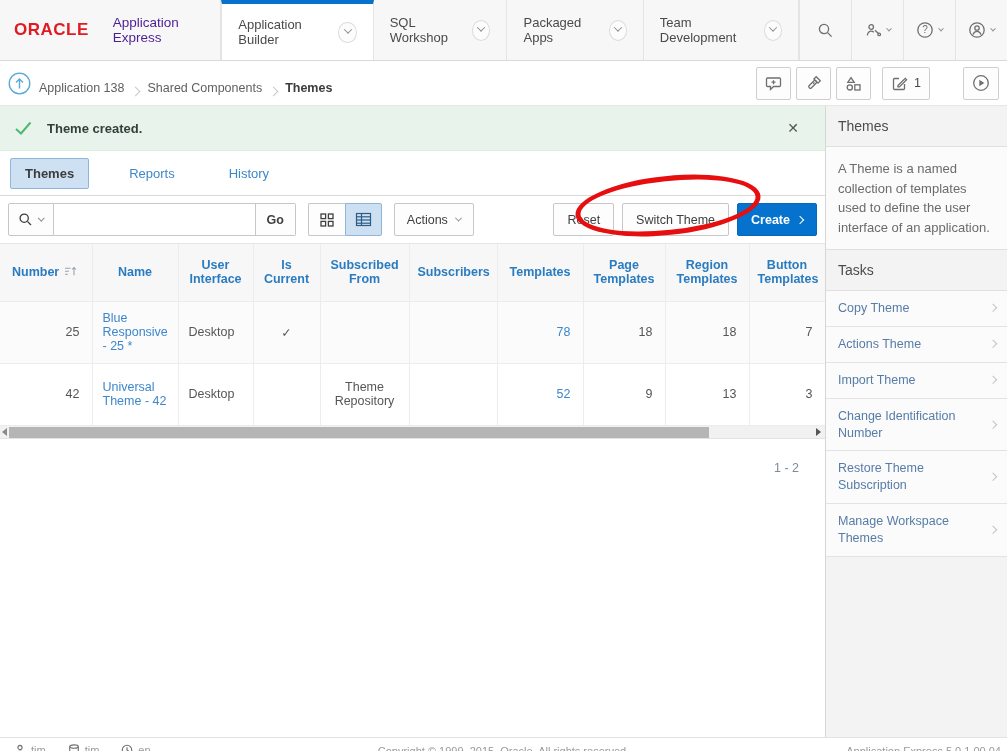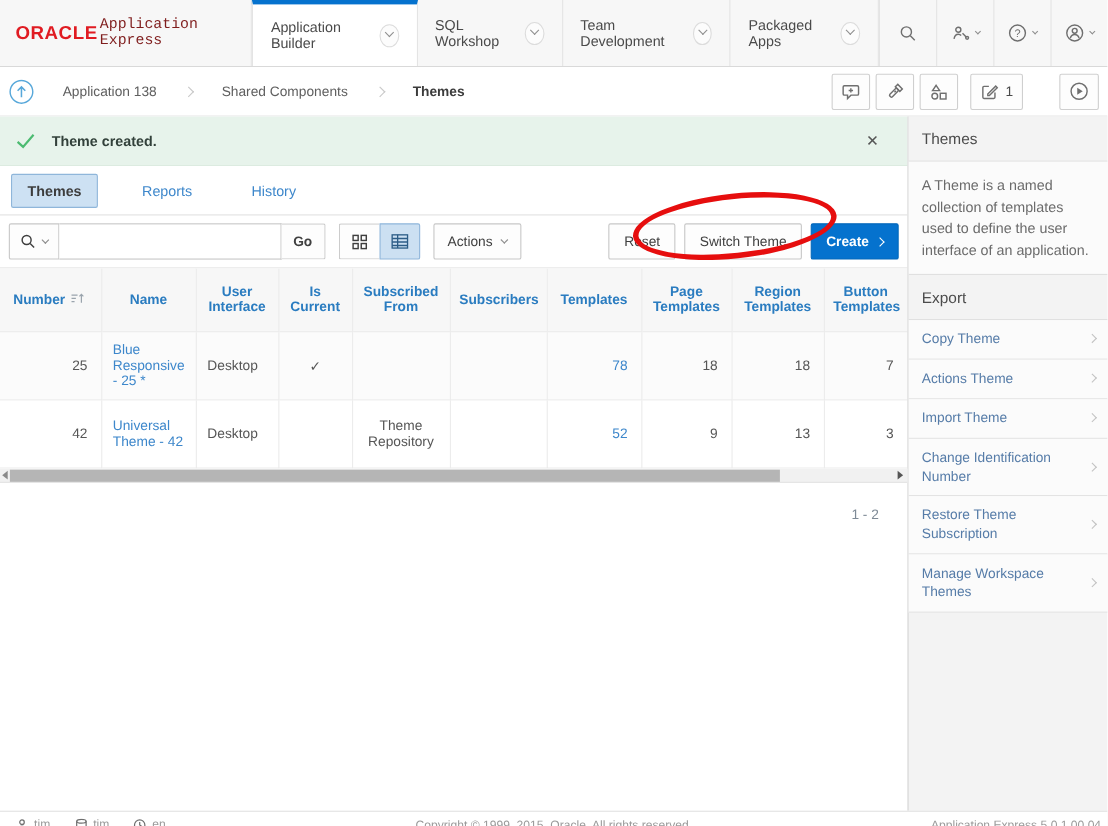--- a/index.html
+++ b/index.html
@@ -4,33 +4,33 @@
 <style>
   * { margin:0; padding:0; box-sizing:border-box; }
   html,body { width:1007px; height:751px; overflow:hidden; background:#fff;
     font-family:"Liberation Sans", sans-serif; color:#404040; }
   .page { position:relative; width:1007px; height:751px; overflow:hidden; background:#fff; }
 
   
   .top-header { display:flex; height:61px; background:#f7f7f7; border-bottom:1px solid #d9d9d9; font-size:13px; }
   .logo-cell { display:flex; align-items:center; padding:0 18px 0 14px; border-right:1px solid #e4e4e4; background:#f7f7f7; }
   .logo-oracle { color:#e01b22; font-weight:bold; font-size:17px; letter-spacing:.5px; }
-  .logo-product { margin-left:2px; font-size:13.5px; color:#7f1d1d;font-family:Liberation Mono, monospace; }
+  .logo-product { margin-left:24px; font-size:13.5px; color:#4c1d95; }
   .nav-tab { display:flex; align-items:center; gap:8px; padding:0 16px; border-right:1px solid #e4e4e4; color:#4a4a4a; cursor:pointer; }
   .nav-tab.active { background:#fff; border-top:4px solid #0572ce; border-left:1px solid #e4e4e4; }
   .icon-cell { display:flex; align-items:center; justify-content:center; gap:5px; width:52px; border-left:1px solid #e4e4e4; cursor:pointer; }
   .icon-cell:first-of-type { margin-left:auto; }
   .hdr-icons { margin-left:auto; display:flex; height:100%; }
   .chev { display:inline-block; width:6px; height:6px; border-right:1.5px solid #8f8f8f; border-bottom:1.5px solid #8f8f8f; transform:rotate(45deg) translate(-1px,-1px); }
   .chev-circle { width:21px; height:21px; border:1px solid #dcdcdc; border-radius:50%; background:#fcfcfc; display:inline-flex; align-items:center; justify-content:center; }
   .chev-circle .chev { margin-top:-2px; }
 
   
   .action-bar { display:flex; align-items:center; height:45px; background:#fff; border-bottom:1px solid #e6e6e6; padding:0 8px; }
-  .crumb { display:flex; align-items:center; gap:26px; font-size:12.5px; color:#5f5f5f; }
+  .crumb { display:flex; align-items:flex-end; gap:8px; font-size:12.5px; color:#5f5f5f; }
   .crumb a { color:#5f5f5f; text-decoration:none; cursor:pointer; }
   .crumb .sep { width:7px; height:7px; border-right:1px solid #c9c9c9; border-top:1px solid #c9c9c9; transform:rotate(45deg); }
   .crumb .current { font-weight:bold; color:#3c3c3c; }
   .bar-buttons { margin-left:auto; display:flex; gap:5px; align-items:center; }
   .tool-btn { height:33px; min-width:34px; display:inline-flex; align-items:center; justify-content:center; gap:6px;
     background:#fdfdfd; border:1px solid #cfcfcf; border-radius:2px; cursor:pointer; padding:0 8px; font-size:12.5px; color:#4a4a4a; }
   .tool-btn svg { display:block; }
 
   
   .content-row { display:flex; height:661px; align-items:stretch; }
@@ -123,27 +123,27 @@
           <span class="chev"></span>
         </span>
     </div>
     <div class="nav-tab">
       <span>SQL Workshop</span>
       <span class="chev-circle">
           <span class="chev"></span>
         </span>
     </div>
     <div class="nav-tab">
-      <span>Team Development</span>
+      <span>Packaged Apps</span>
       <span class="chev-circle">
           <span class="chev"></span>
         </span>
     </div>
     <div class="nav-tab">
-      <span>Packaged Apps</span>
+      <span>Team Development</span>
       <span class="chev-circle">
           <span class="chev"></span>
         </span>
     </div>
     <div class="hdr-icons">
       <div class="icon-cell">
         <svg class="ico" width="17" height="17" viewBox="0 0 17 17">
             <circle cx="7" cy="7" r="4.6"></circle>
             <line x1="10.6" y1="10.6" x2="14.6" y2="14.6"></line>
           </svg>
@@ -357,21 +357,21 @@
         <span class="hthumb"></span>
         <span class="harrow right"></span>
       </div>
 
       <div class="pagination">1 - 2</div>
     </div>
 
     <div class="sidebar">
       <div class="side-heading">Themes</div>
       <div class="side-body">A Theme is a named collection of templates used to define the user interface of an application.</div>
-      <div class="side-heading">Export</div>
+      <div class="side-heading">Tasks</div>
       <div class="task-item"><span>Copy Theme</span><span class="task-chev"></span></div>
       <div class="task-item"><span>Actions Theme</span><span class="task-chev"></span></div>
       <div class="task-item"><span>Import Theme</span><span class="task-chev"></span></div>
       <div class="task-item"><span>Change Identification Number</span><span class="task-chev"></span></div>
       <div class="task-item"><span>Restore Theme Subscription</span><span class="task-chev"></span></div>
       <div class="task-item"><span>Manage Workspace Themes</span><span class="task-chev"></span></div>
     </div>
   </div>
 
   <div class="footer">

